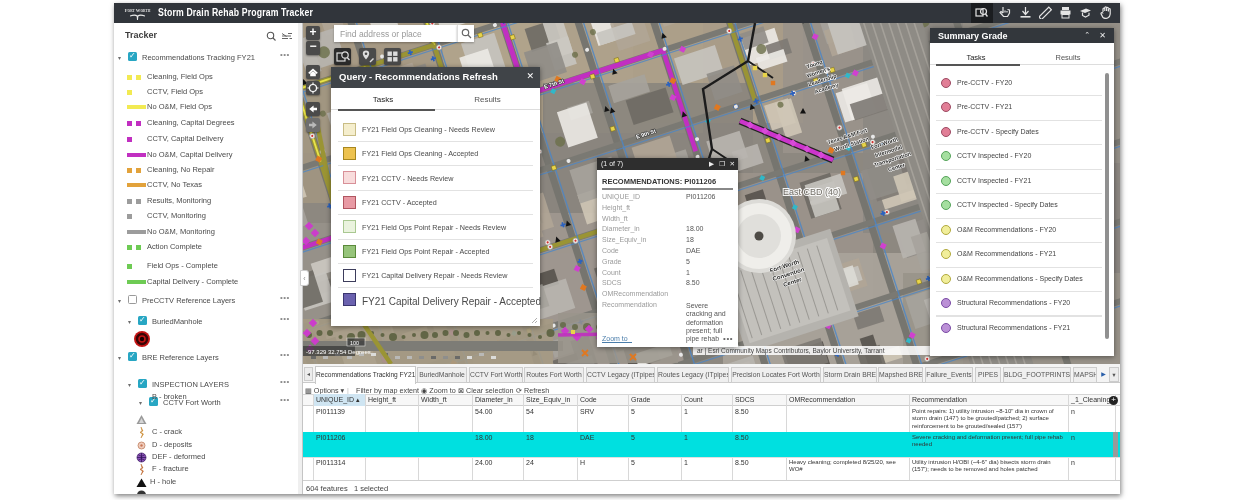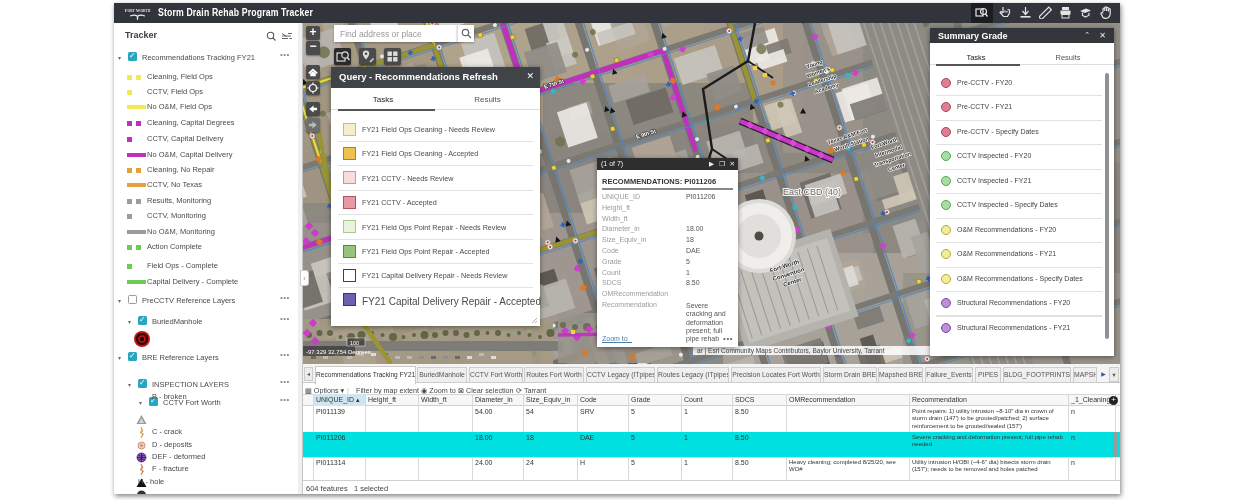--- a/index.html
+++ b/index.html
@@ -1576,21 +1576,21 @@
         <path d="M1 5.5 h9 M5.5 1 v9 M2.2 2.8 a5 5 0 0 0 6.6 0 M2.2 8.2 a5 5 0 0 1 6.6 0" stroke="#2a1050" stroke-width="0.7" fill="none"></path>
       </svg>
       <div class="srow" style="left:38px;top:429px">DEF - deformed</div>
 <svg style="position:absolute;left:22px;top:441px" width="11" height="11" viewBox="0 0 11 11">
         <path d="M5 0 L7 4 L4.5 5 L7.5 7 L5 11 L6.5 7 L4 5.5 L6 4 Z" fill="#e87830" stroke="#a04a10" stroke-width="0.4"></path>
       </svg>
       <div class="srow" style="left:38px;top:441px">F - fracture</div>
 <svg style="position:absolute;left:22px;top:454px" width="11" height="11" viewBox="0 0 11 11">
         <path d="M5.5 1.5 L10.5 10 L0.5 10 Z" fill="#111"></path>
       </svg>
-      <div class="srow" style="left:24px;top:454px">H - hole</div>
+      <div class="srow" style="left:36px;top:454px">H - hole</div>
 <svg style="position:absolute;left:22px;top:467px" width="11" height="6" viewBox="0 0 11 6">
         <circle cx="5.5" cy="5" r="4.5" fill="#333"></circle>
       </svg>
 <div style="position:absolute;right:0px;top:0px;width:4px;height:471px;background:#efefef"></div>
     </div>
 <div class="mbtn" style="left:192px;top:23px;font-size:12px;line-height:13px;font-weight:bold">+</div>
 <div class="mbtn" style="left:192px;top:38px;font-size:12px;line-height:11px;font-weight:bold">−</div>
 <div class="mbtn" style="left:192px;top:62px"><svg width="14" height="14" viewBox="0 0 14 14">
         <path d="M2.2 7.8 L7 3.5 L11.8 7.8 L10.6 9 L7 5.8 L3.4 9 Z M4.2 8.6 V11.2 h5.6 V8.6 L7 6.2 Z" fill="#fff"></path>
       </svg></div>
@@ -1757,21 +1757,21 @@
 <div style="position:absolute;left:700px;top:3px;width:68px;height:16px;background:#efefef;border:1px solid #cdcdcd;font-size:6.8px;color:#555;text-align:center;line-height:14px;white-space:nowrap;overflow:hidden">BLDG_FOOTPRINTS</div>
 <div style="position:absolute;left:770px;top:3px;width:24px;height:16px;background:#efefef;border:1px solid #cdcdcd;font-size:6.8px;color:#555;text-align:center;line-height:14px;white-space:nowrap;overflow:hidden">MAPSH</div>
 <div style="position:absolute;left:796px;top:3px;width:9px;height:15px;font-size:6px;color:#2a5faa;text-align:center;line-height:14px">▶</div>
 <div style="position:absolute;left:806px;top:3px;width:10px;height:15px;background:#ececec;border:1px solid #ccc;font-size:5.5px;color:#555;text-align:center;line-height:14px">▼</div>
 <div style="position:absolute;left:2px;top:21.5px;width:817px;height:9px;font-size:7.2px;color:#444">
         <span style="position:absolute;left:0px">▦ Options ▾</span>
         <span style="position:absolute;left:42px;color:#bbb">|</span>
         <span style="position:absolute;left:51px">Filter by map extent</span>
         <span style="position:absolute;left:116px">◉ Zoom to</span>
         <span style="position:absolute;left:153px">⊠ Clear selection</span>
-        <span style="position:absolute;left:211px">⟳ Tarrant</span>
+        <span style="position:absolute;left:211px">⟳ Refresh</span>
       </div>
 <div style="position:absolute;left:0;top:30px;width:817px;height:12px;background:#f7f7f7;border-top:1px solid #d5d5d5;border-bottom:1px solid #cfcfcf"></div>
 <div style="position:absolute;left:10px;top:30px;width:52px;height:12px;background:#cfe5f2"></div>
 <div style="position:absolute;left:13px;top:32px;font-size:7px;color:#333;white-space:nowrap">UNIQUE_ID ▴</div>
 <div style="position:absolute;left:65px;top:32px;font-size:7px;color:#333;white-space:nowrap">Height_ft</div>
 <div style="position:absolute;left:118px;top:32px;font-size:7px;color:#333;white-space:nowrap">Width_ft</div>
 <div style="position:absolute;left:172px;top:32px;font-size:7px;color:#333;white-space:nowrap">Diameter_in</div>
 <div style="position:absolute;left:223px;top:32px;font-size:7px;color:#333;white-space:nowrap">Size_Equiv_in</div>
 <div style="position:absolute;left:277px;top:32px;font-size:7px;color:#333;white-space:nowrap">Code</div>
 <div style="position:absolute;left:328px;top:32px;font-size:7px;color:#333;white-space:nowrap">Grade</div>

